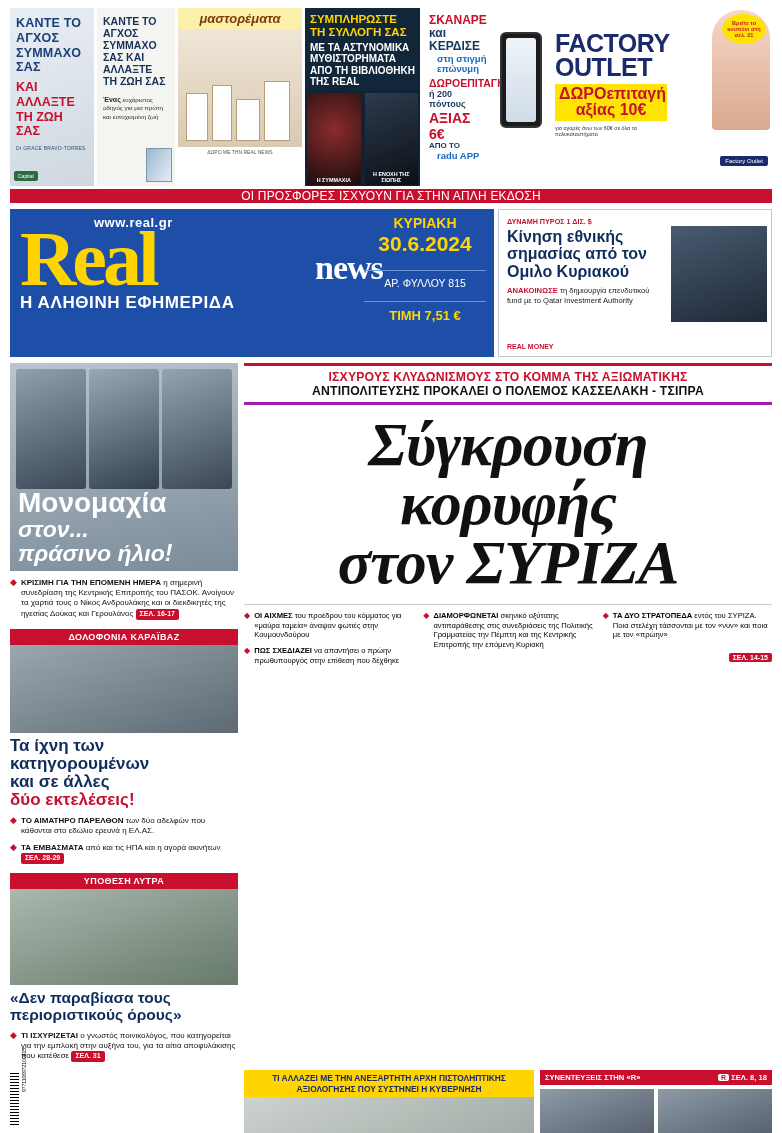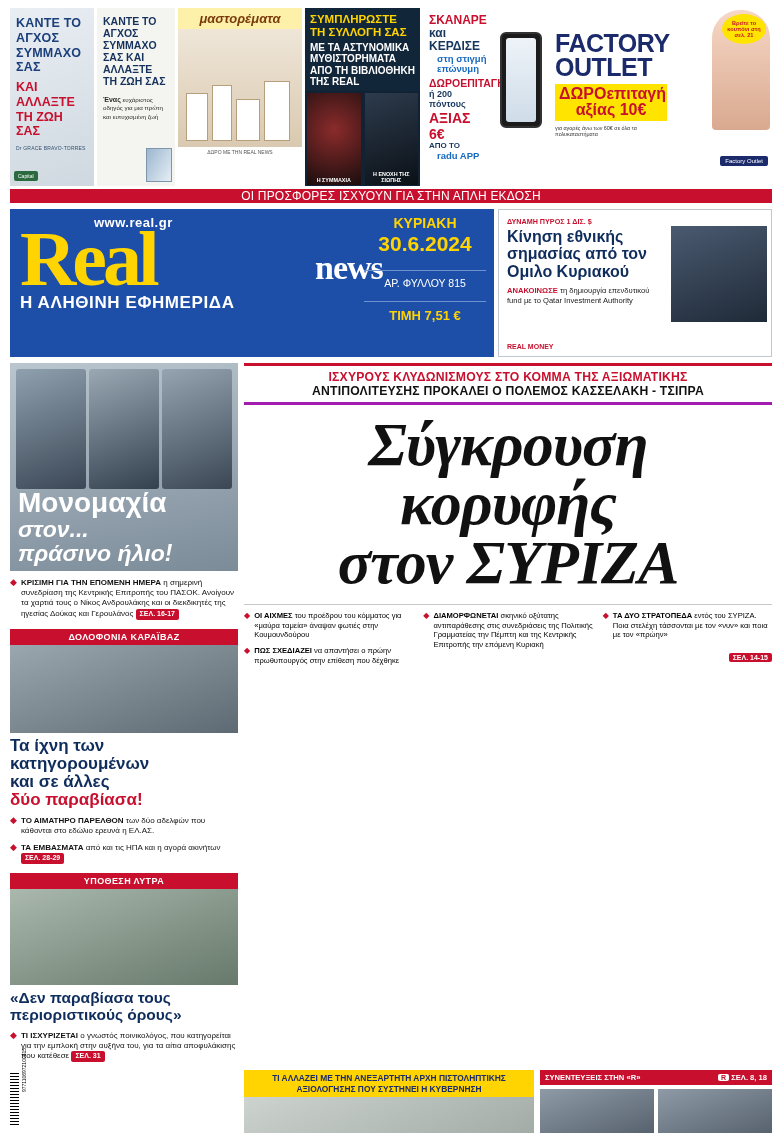--- a/index.html
+++ b/index.html
@@ -275,21 +275,21 @@
           <span class="selref">ΣΕΛ. 16-17</span>
         </div>
       </div>
 
       <div class="redbar">ΔΟΛΟΦΟΝΙΑ ΚΑΡΑΪΒΑΖ</div>
       <div class="blk-photo"></div>
       <div class="blk-title">
         <span>Τα ίχνη των</span><br>
         <span>κατηγορουμένων</span><br>
         <span>και σε άλλες</span><br>
-        <span class="red">δύο παραβίασα!</span>
+        <span class="red">δύο εκτελέσεις!</span>
       </div>
       <div class="bullet-line">
         <div class="dot">◆</div>
         <div class="txt"><b>ΤΟ ΑΙΜΑΤΗΡΟ ΠΑΡΕΛΘΟΝ</b><span> των δύο αδελφών που κάθονται στο εδώλιο ερευνά η ΕΛ.ΑΣ.</span></div>
       </div>
       <div class="bullet-line">
         <div class="dot">◆</div>
         <div class="txt"><b>ΤΑ ΕΜΒΑΣΜΑΤΑ</b><span> από και τις ΗΠΑ και η αγορά ακινήτων</span>
           <span class="selref">ΣΕΛ. 28-29</span>
         </div>

